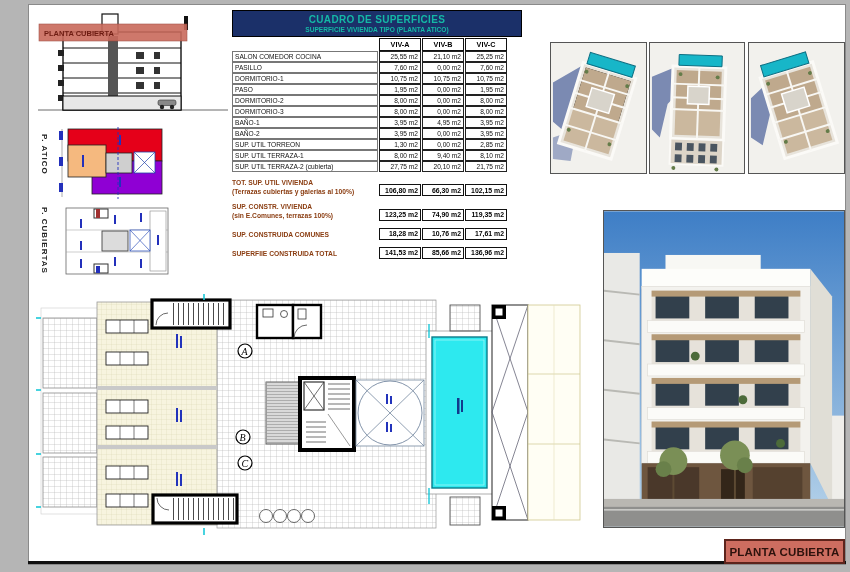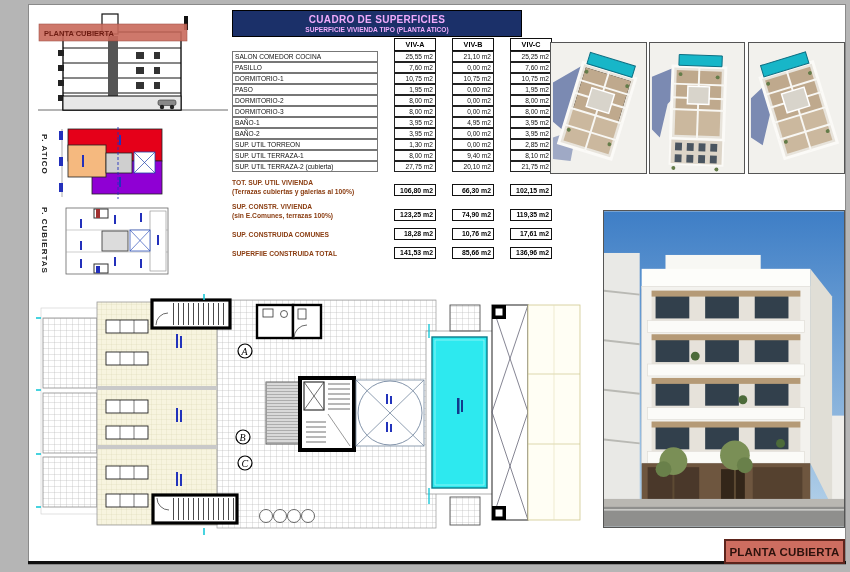--- a/index.html
+++ b/index.html
@@ -3,24 +3,24 @@
 <meta charset="utf-8">
 <style>
   html,body{margin:0;padding:0;background:#b5b5b5;}
   #canvas{position:relative;width:850px;height:572px;background:#b5b5b5;overflow:hidden;
           font-family:"Liberation Sans",sans-serif;}
   #sheet{position:absolute;left:28px;top:4px;width:818px;height:561px;background:#ffffff;
          border:1px solid #8a8a8a;box-sizing:border-box;}
   .abs{position:absolute;}
   
   .surf-table{left:232px;top:10px;width:290px;}
-  .t-head{background:#1b3069;color:#f0abfc;text-align:center;border:1px solid #000;}
+  .t-head{background:#1b3069;color:#14b8a6;text-align:center;border:1px solid #000;}
   .t-title{font-size:10px;font-weight:bold;letter-spacing:.3px;padding:3px 0 1px;}
   .t-sub{font-size:6.6px;font-weight:bold;padding:0 0 3px;}
-  .grid4{display:grid;grid-template-columns:146px 42px 42px 42px;column-gap:16px;}
+  .grid4{display:grid;grid-template-columns:146px 42px 42px 42px;column-gap:1px;}
   .col-h{border:1px solid #111;font-size:7.2px;font-weight:bold;text-align:center;padding:1px 0;margin-top:1px;}
   .lbl{border:0.5px solid #777;font-size:6.6px;padding:1px 2px;white-space:nowrap;overflow:hidden;color:#111;}
   .val{border:1px solid #222;font-size:6.6px;text-align:right;padding:1px 2px;color:#111;white-space:nowrap;}
   .sum-block{margin-top:7px;align-items:end;}
   .sum-lbl{color:#8a3c10;font-weight:bold;font-size:6.7px;line-height:1.3;white-space:nowrap;}
   .sum-val{border:1.6px solid #111;font-weight:bold;font-size:6.9px;text-align:right;padding:1.5px 2px;white-space:nowrap;}
   
   .vlabel{writing-mode:vertical-rl;text-orientation:mixed;font-size:8px;font-weight:bold;color:#222;
           letter-spacing:1px;}
   .render-box{border:1px solid #555;background:#f2f1ed;box-sizing:border-box;}

